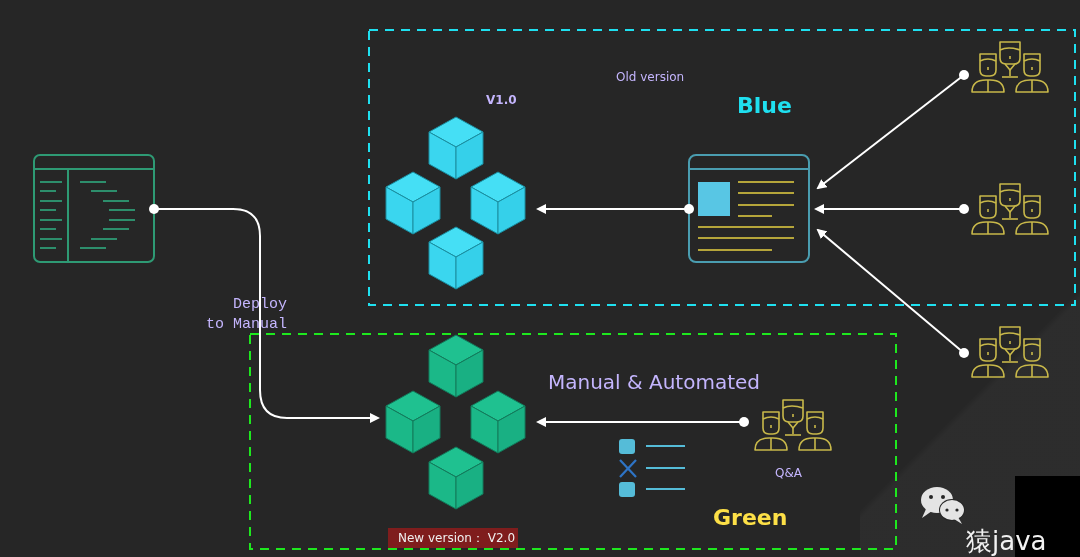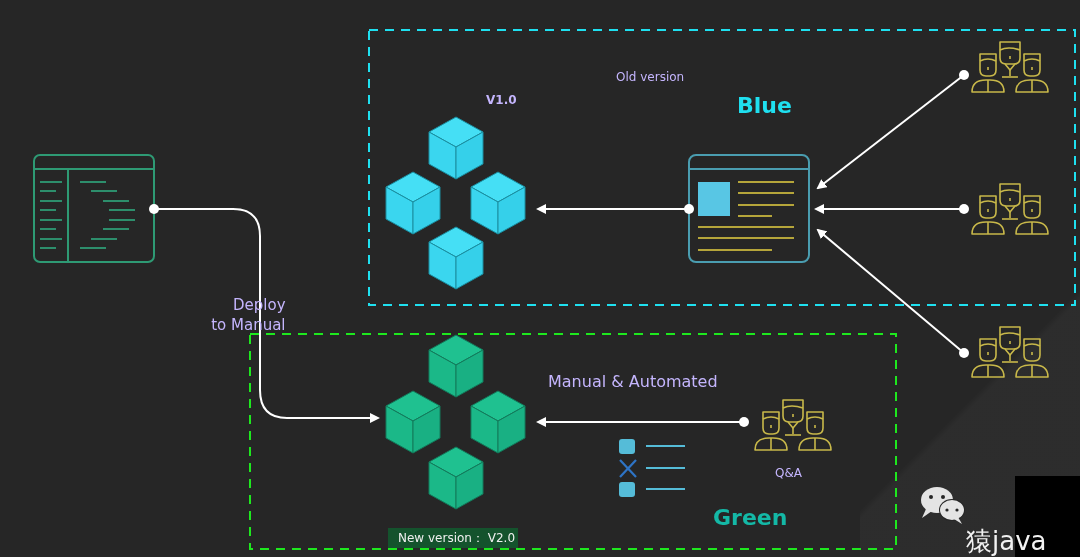--- a/index.html
+++ b/index.html
@@ -2,25 +2,25 @@
 <html><head>
 <meta charset="utf-8">
 <style>
   html, body { margin:0; padding:0; }
   body { width:1080px; height:557px; background:#262626; overflow:hidden; position:relative; font-family:"DejaVu Sans", sans-serif; }
   #stage { position:absolute; left:0; top:0; width:1080px; height:557px; }
   .lbl { position:absolute; color:#c4b5fd; white-space:nowrap; }
   .lbl-old { left:616px; top:70px; font-size:12px; }
   .lbl-v1 { left:443px; top:93px; font-size:12px; font-weight:bold;margin-left:43px; }
   .lbl-blue { left:737px; top:53px; font-size:22px; font-weight:bold; color:#1fe0f0;margin-top:40px; }
-  .lbl-deploy { left:203px; top:295px; font-size:15px; text-align:right; line-height:20px; }
-  .lbl-testing { left:548px; top:372px; font-size:16px; text-align:left; line-height:20px; width:190px; }
+  .lbl-deploy { left:203px; top:295px; font-size:15px; text-align:right; line-height:20px;font-family:Liberation Mono, monospace; }
+  .lbl-testing { left:548px; top:372px; font-size:20px; text-align:left; line-height:20px; width:190px; }
   .lbl-qa { left:775px; top:466px; font-size:12px; }
-  .lbl-green { left:713px; top:505px; font-size:22px; font-weight:bold; color:#14b8a6; }
-  .badge-v2 { position:absolute; left:388px; top:528px; width:130px; height:20px; background:#14532d; color:#f0f0f0; font-size:12px; line-height:20px; padding-left:10px; box-sizing:border-box; }
+  .lbl-green { left:713px; top:505px; font-size:22px; font-weight:bold; color:#fde047; }
+  .badge-v2 { position:absolute; left:388px; top:528px; width:130px; height:20px; background:#7f1d1d; color:#f0f0f0; font-size:12px; line-height:20px; padding-left:10px; box-sizing:border-box; }
   .wm-dark { position:absolute; left:1015px; top:476px; width:65px; height:81px; background:#000; }
   .wm-text { position:absolute; left:966px; top:488px; font-size:26px; color:#f2f2f2;margin-top:36px; }
   .diag-shade { position:absolute; left:860px; top:240px; width:400px; height:500px; background:linear-gradient(135deg, rgba(255,255,255,0) 30%, rgba(255,255,255,0.03) 31%); transform:rotate(0deg); pointer-events:none; }
 </style>
 </head>
 <body>
 
 <div class="diag-shade"></div>
 
 <svg id="stage" width="1080" height="557" viewBox="0 0 1080 557">

